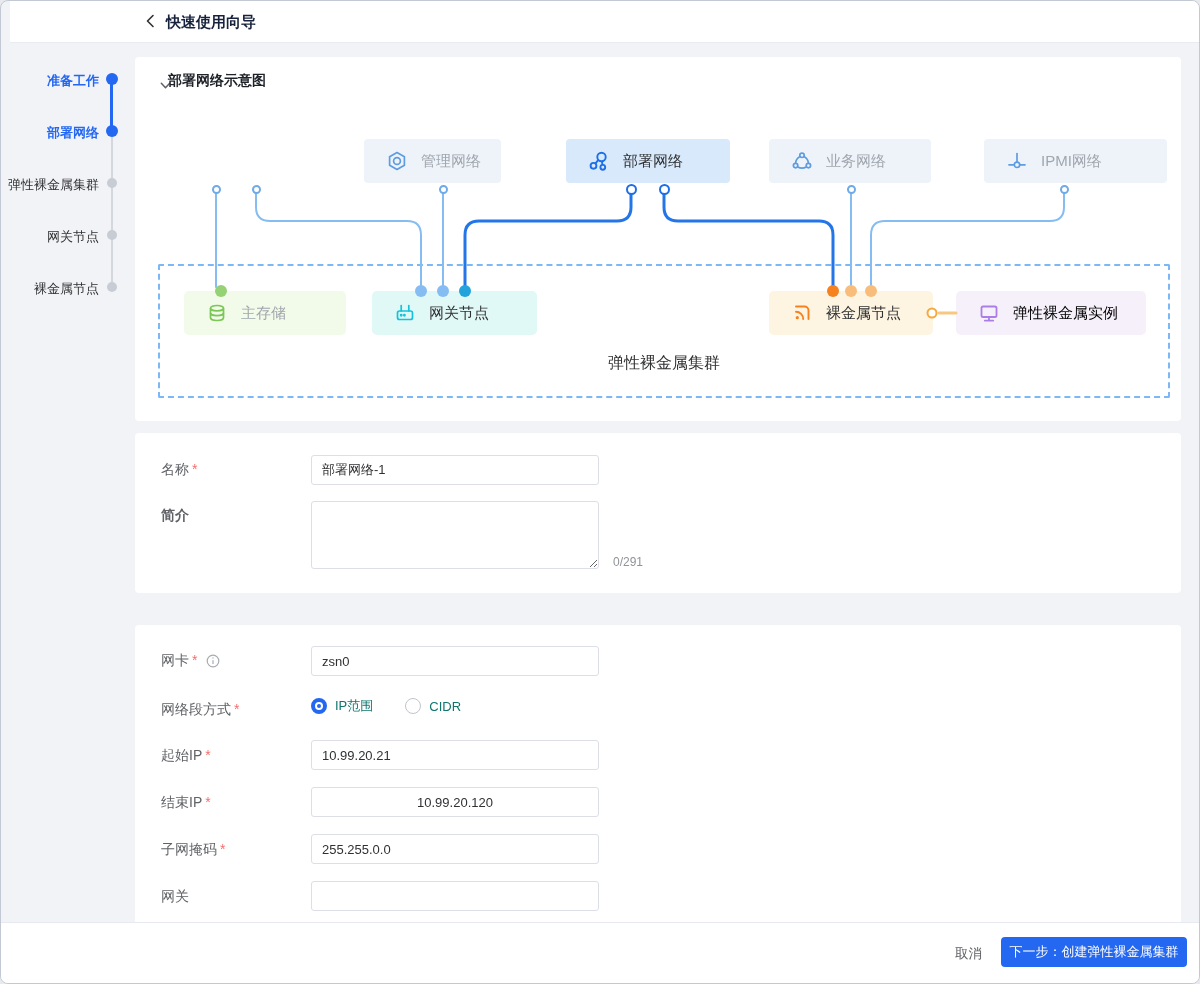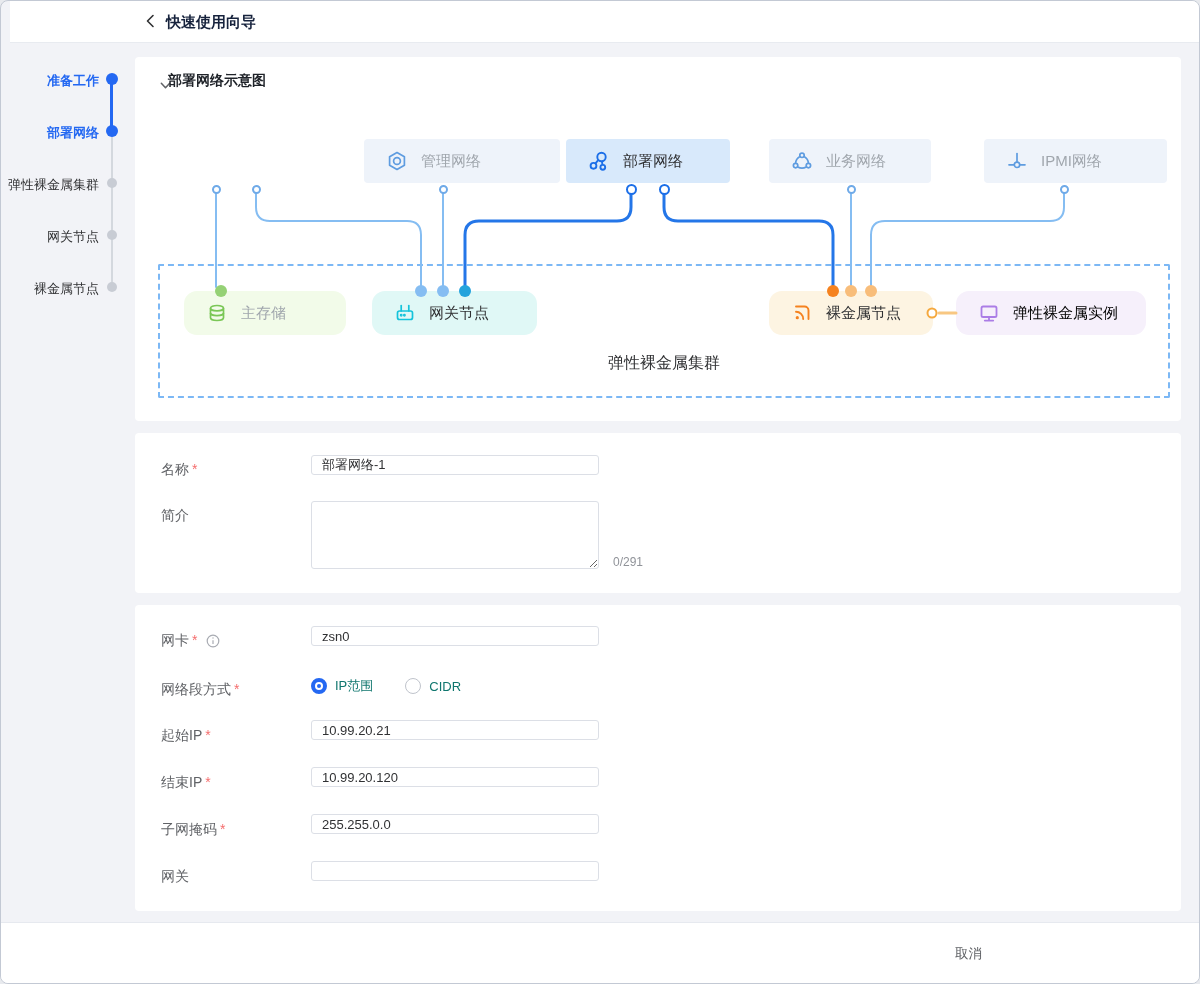--- a/index.html
+++ b/index.html
@@ -14,47 +14,47 @@
   .step-label{position:absolute;left:0;width:98px;text-align:right;font-size:13px;color:#303133;}
   .step-label.act{color:#2468f2;font-weight:bold;}
   .step-dot{position:absolute;border-radius:50%;}
   .sd-blue{width:12px;height:12px;background:#2468f2;}
   .sd-gray{width:10px;height:10px;background:#c8ccd4;}
   .step-line{position:absolute;}
   
   .card{position:absolute;left:134px;width:1046px;background:#fff;border-radius:4px;}
   #card-diagram{top:56px;height:364px;}
   #card-basic{top:432px;height:160px;}
-  #card-net{top:604px;height:306px;}
+  #card-net{top:624px;height:306px;}
   .sec-chevron{position:absolute;left:24px;top:21px;color:#606266;cursor:pointer;}
   .sec-title{position:absolute;left:33px;top:15px;font-size:14px;font-weight:bold;color:#1f2329;}
   
   .net{position:absolute;top:82px;height:44px;border-radius:4px;display:flex;align-items:center;
        background:#eef3fa;z-index:2;cursor:pointer;}
   .net .nicon{margin-left:22px;display:flex;color:#5e9ce0;}
   .net .nlabel{margin-left:13px;font-size:15px;color:#a0a6ad;}
   .net.active{background:#d8e9fb;}
   .net.active .nicon{color:#1c6fe8;}
   .net.active .nlabel{color:#303133;}
-  .node{position:absolute;top:234px;height:44px;border-radius:13px;display:flex;align-items:center;z-index:2;}
+  .node{position:absolute;top:234px;height:44px;border-radius:5px;display:flex;align-items:center;z-index:2;}
   .node .nicon{margin-left:22px;display:flex;}
   .node .nlabel{margin-left:13px;font-size:15px;}
   .port{position:absolute;background:#fff;border-radius:50%;z-index:4;box-sizing:border-box;}
   .port.light{width:9px;height:9px;border:2px solid #6faae8;top:128px;}
   .port.dark{width:11px;height:11px;border:2px solid #1c6fe8;top:127px;}
   .jdot{position:absolute;width:12px;height:12px;border-radius:50%;top:228px;z-index:4;}
   .cluster{position:absolute;left:23px;top:207px;width:1012px;height:134px;box-sizing:border-box;
            border:2px dashed #7cb8f5;border-radius:2px;z-index:1;}
   .cluster-label{position:absolute;left:23px;top:296px;width:1012px;text-align:center;
                  font-size:16px;color:#303133;z-index:2;}
   .linksvg{position:absolute;left:0;top:0;z-index:3;pointer-events:none;}
   
   .f-label{position:absolute;left:26px;font-size:14px;color:#606266;text-align:right;}
   .req{color:#f56c6c;margin-left:3px;}
-  .t-input{position:absolute;left:176px;width:288px;height:20px;box-sizing:border-box;
+  .t-input{position:absolute;left:176px;width:288px;height:30px;box-sizing:border-box;
            border:1px solid #dcdfe6;border-radius:3px;padding:0 10px;font-size:13px;color:#303133;
            font-family:"Liberation Sans","DejaVu Sans",sans-serif;background:#fff;outline:none;}
   .t-area{position:absolute;left:176px;top:68px;width:288px;height:68px;box-sizing:border-box;
           border:1px solid #dcdfe6;border-radius:3px;padding:6px 10px;font-size:13px;
           font-family:"Liberation Sans","DejaVu Sans",sans-serif;outline:none;}
   .counter{position:absolute;left:478px;top:122px;font-size:12px;color:#909399;}
   .info-icon{display:inline-block;vertical-align:-3px;margin-left:5px;color:#a8abb2;}
   .radio-row{position:absolute;left:176px;top:72px;display:flex;align-items:center;gap:8px;}
   .radio-outer{width:16px;height:16px;border-radius:50%;box-sizing:border-box;display:inline-flex;
                align-items:center;justify-content:center;cursor:pointer;}
@@ -99,21 +99,21 @@
   </div>
 
   <div class="card" id="card-diagram">
     <span class="sec-chevron">
       <svg width="13" height="13" viewBox="0 0 14 14" fill="none">
           <polyline points="2.5,4.5 7,9.5 11.5,4.5" stroke="#606266" stroke-width="1.6" stroke-linecap="round" stroke-linejoin="round"></polyline>
         </svg>
     </span>
     <span class="sec-title">部署网络示意图</span>
 
-    <div class="net" style="left:229px;width:196px;">
+    <div class="net" style="left:229px;width:137px;">
       <span class="nicon">
         <svg width="22" height="22" viewBox="0 0 22 22" fill="none" stroke="currentColor" stroke-width="1.7" stroke-linejoin="round">
           <path d="M11 2.5 L18.4 6.8 V15.2 L11 19.5 L3.6 15.2 V6.8 Z"></path>
             <circle cx="11" cy="11" r="3.4"></circle>
           </svg>
       </span>
       <span class="nlabel">管理网络</span>
     </div>
     <div class="net active" style="left:431px;width:164px;">
       <span class="nicon">
@@ -229,21 +229,21 @@
     <span class="jdot" style="left:692px;background:#f5821f;"></span>
     <span class="jdot" style="left:710px;background:#f8bd7a;"></span>
     <span class="jdot" style="left:730px;background:#f8bd7a;"></span>
   </div>
 
   <div class="card" id="card-basic">
     <div class="f-label" style="top:28px;">
       <span>名称</span><span class="req">*</span>
     </div>
     <input class="t-input" style="top: 22px;" value="部署网络-1">
-    <div class="f-label" style="top:74px;">
+    <div class="f-label" style="top:74px;font-weight:bold;">
       <span>简介</span>
     </div>
     <textarea class="t-area" style=""></textarea>
     <span class="counter">0/291</span>
   </div>
 
   <div class="card" id="card-net">
     <div class="f-label" style="top:27px;">
       <span>网卡</span><span class="req">*</span>
       <span class="info-icon">
@@ -269,30 +269,31 @@
     </div>
 
     <div class="f-label" style="top:122px;">
       <span>起始IP</span><span class="req">*</span>
     </div>
     <input class="t-input" style="top: 115px;" value="10.99.20.21">
 
     <div class="f-label" style="top:169px;">
       <span>结束IP</span><span class="req">*</span>
     </div>
-    <input class="t-input" style="top: 162px;" value="10.99.20.120">
+    <input class="t-input" style="top: 162px; text-align: center;" value="10.99.20.120">
 
     <div class="f-label" style="top:216px;">
       <span>子网掩码</span><span class="req">*</span>
     </div>
     <input class="t-input" style="top: 209px;" value="255.255.0.0">
 
     <div class="f-label" style="top:263px;">
       <span>网关</span>
     </div>
     <input class="t-input" style="top: 256px;" value="">
   </div>
 
   <div class="footer">
     <span class="cancel-btn">取消</span>
+    <button class="next-btn">下一步：创建弹性裸金属集群</button>
   </div>
 
 </div>
 
 </body></html>

